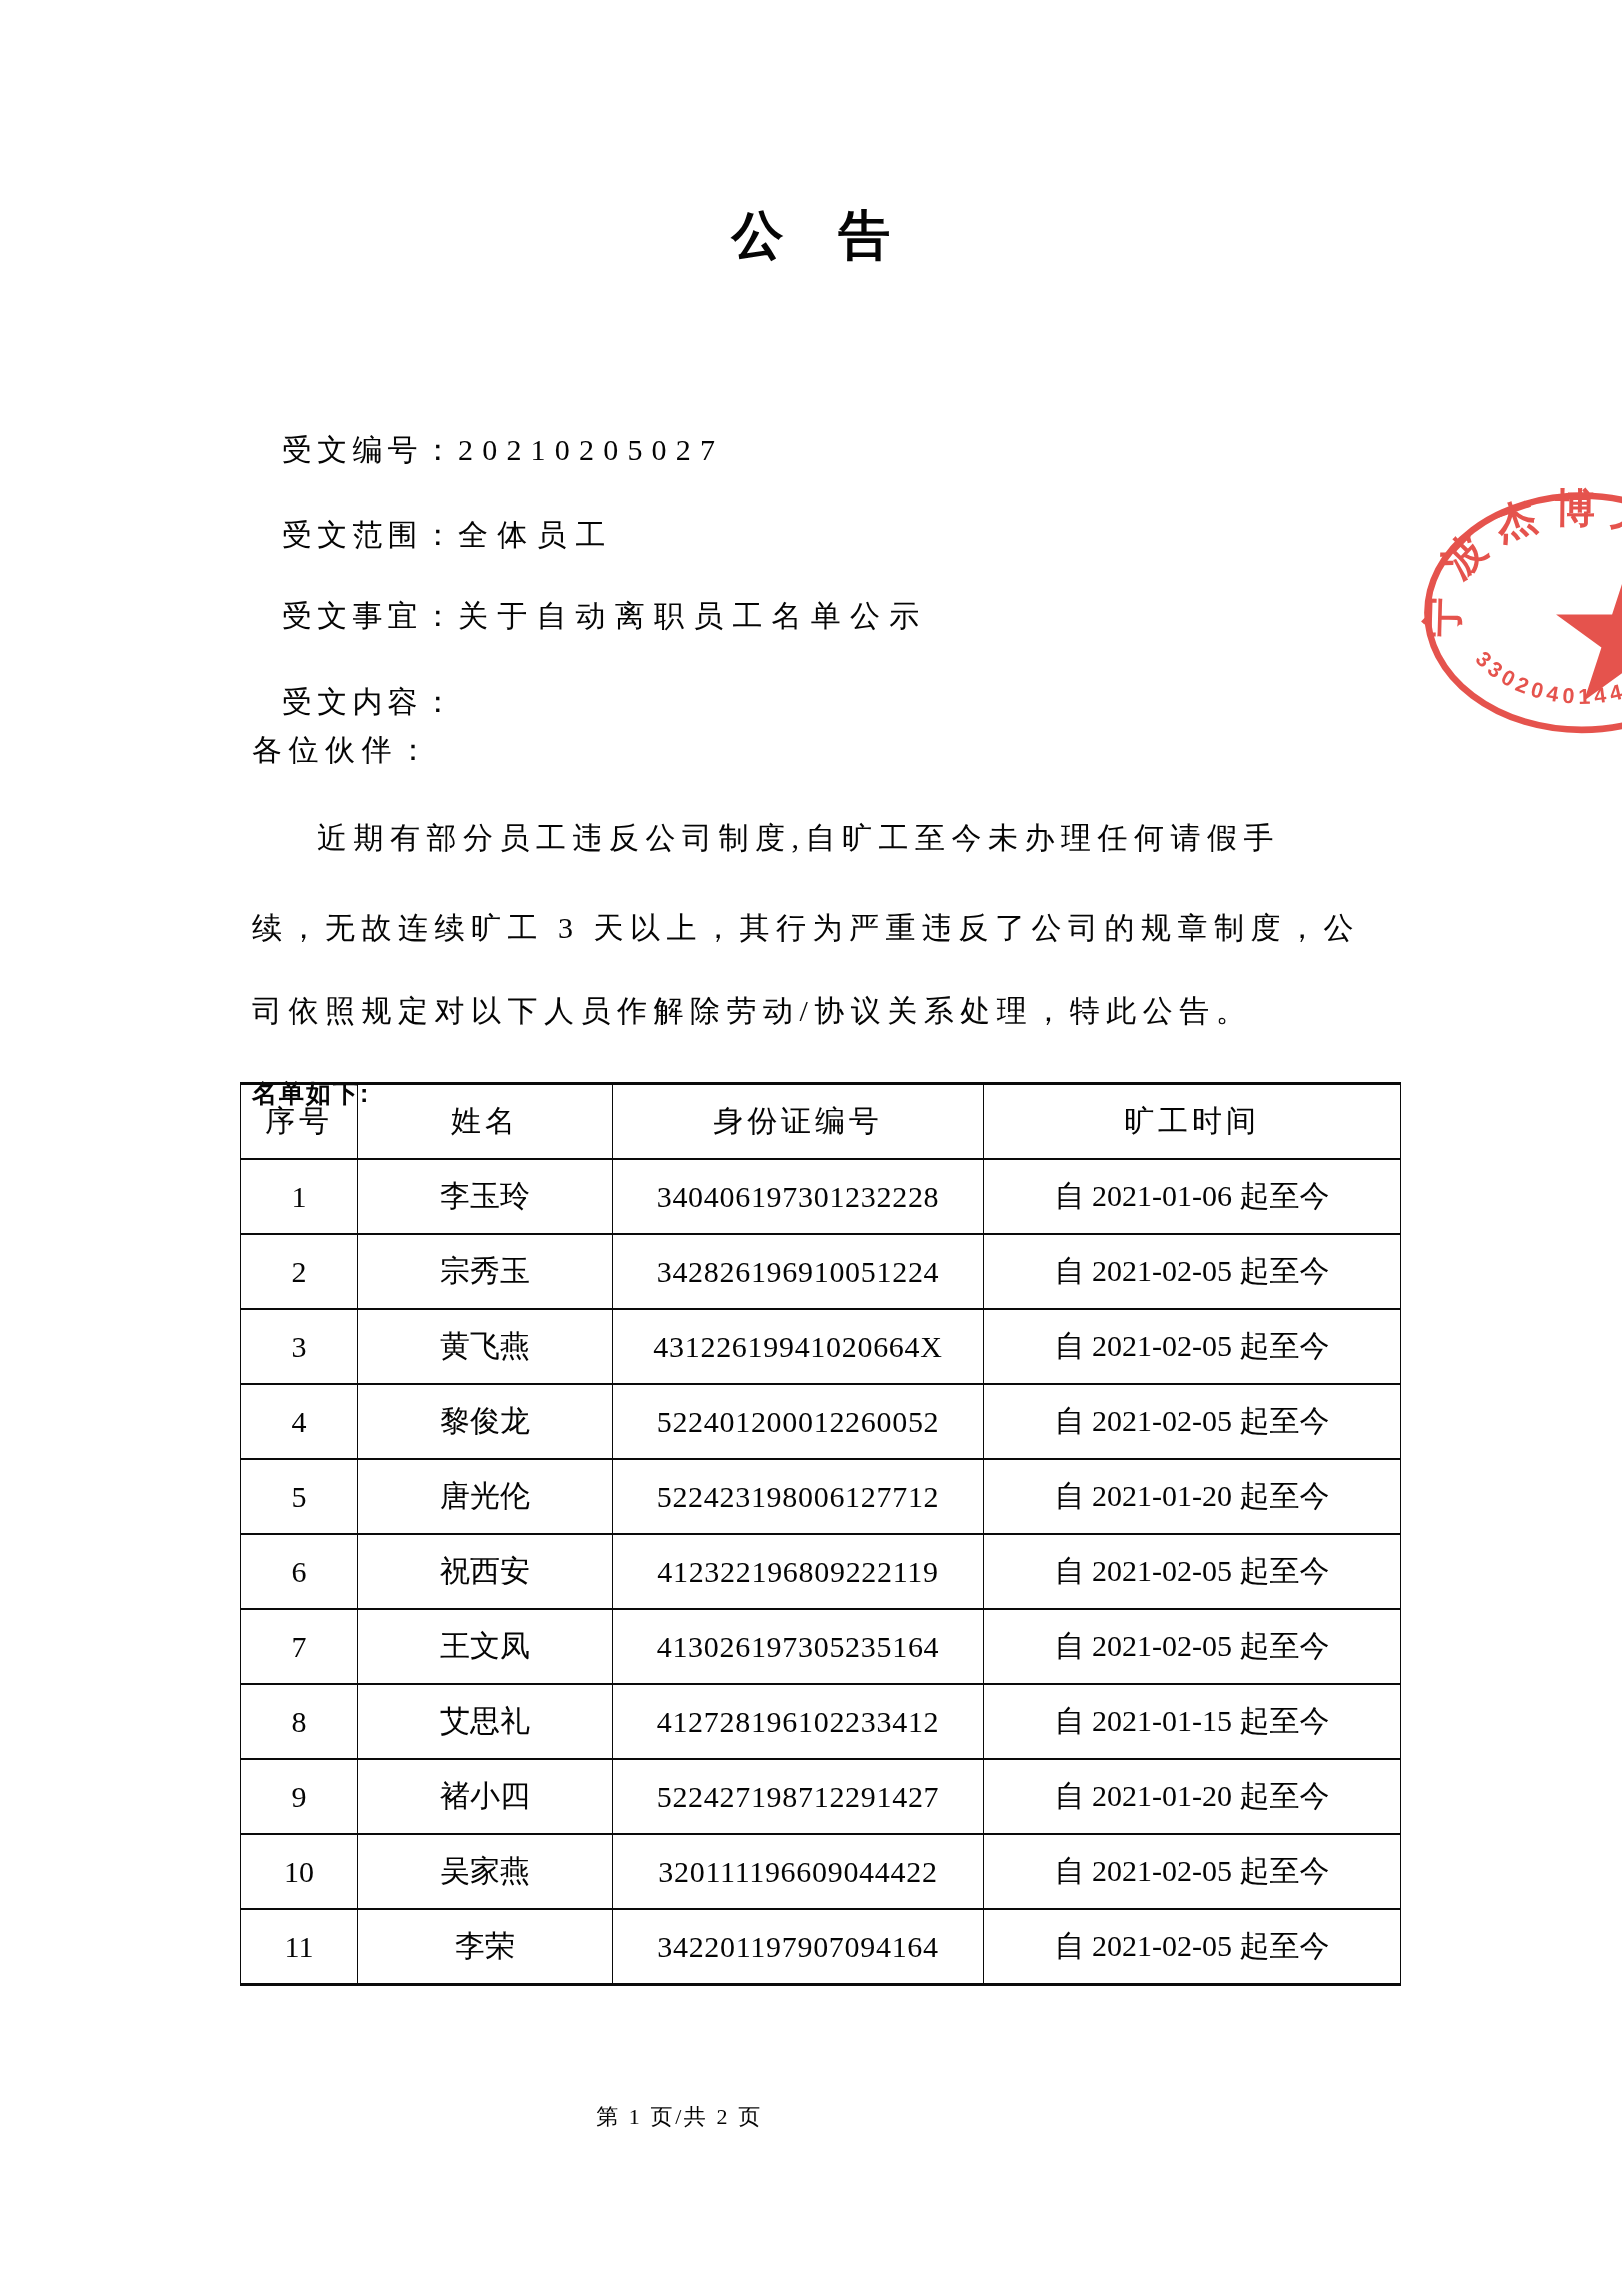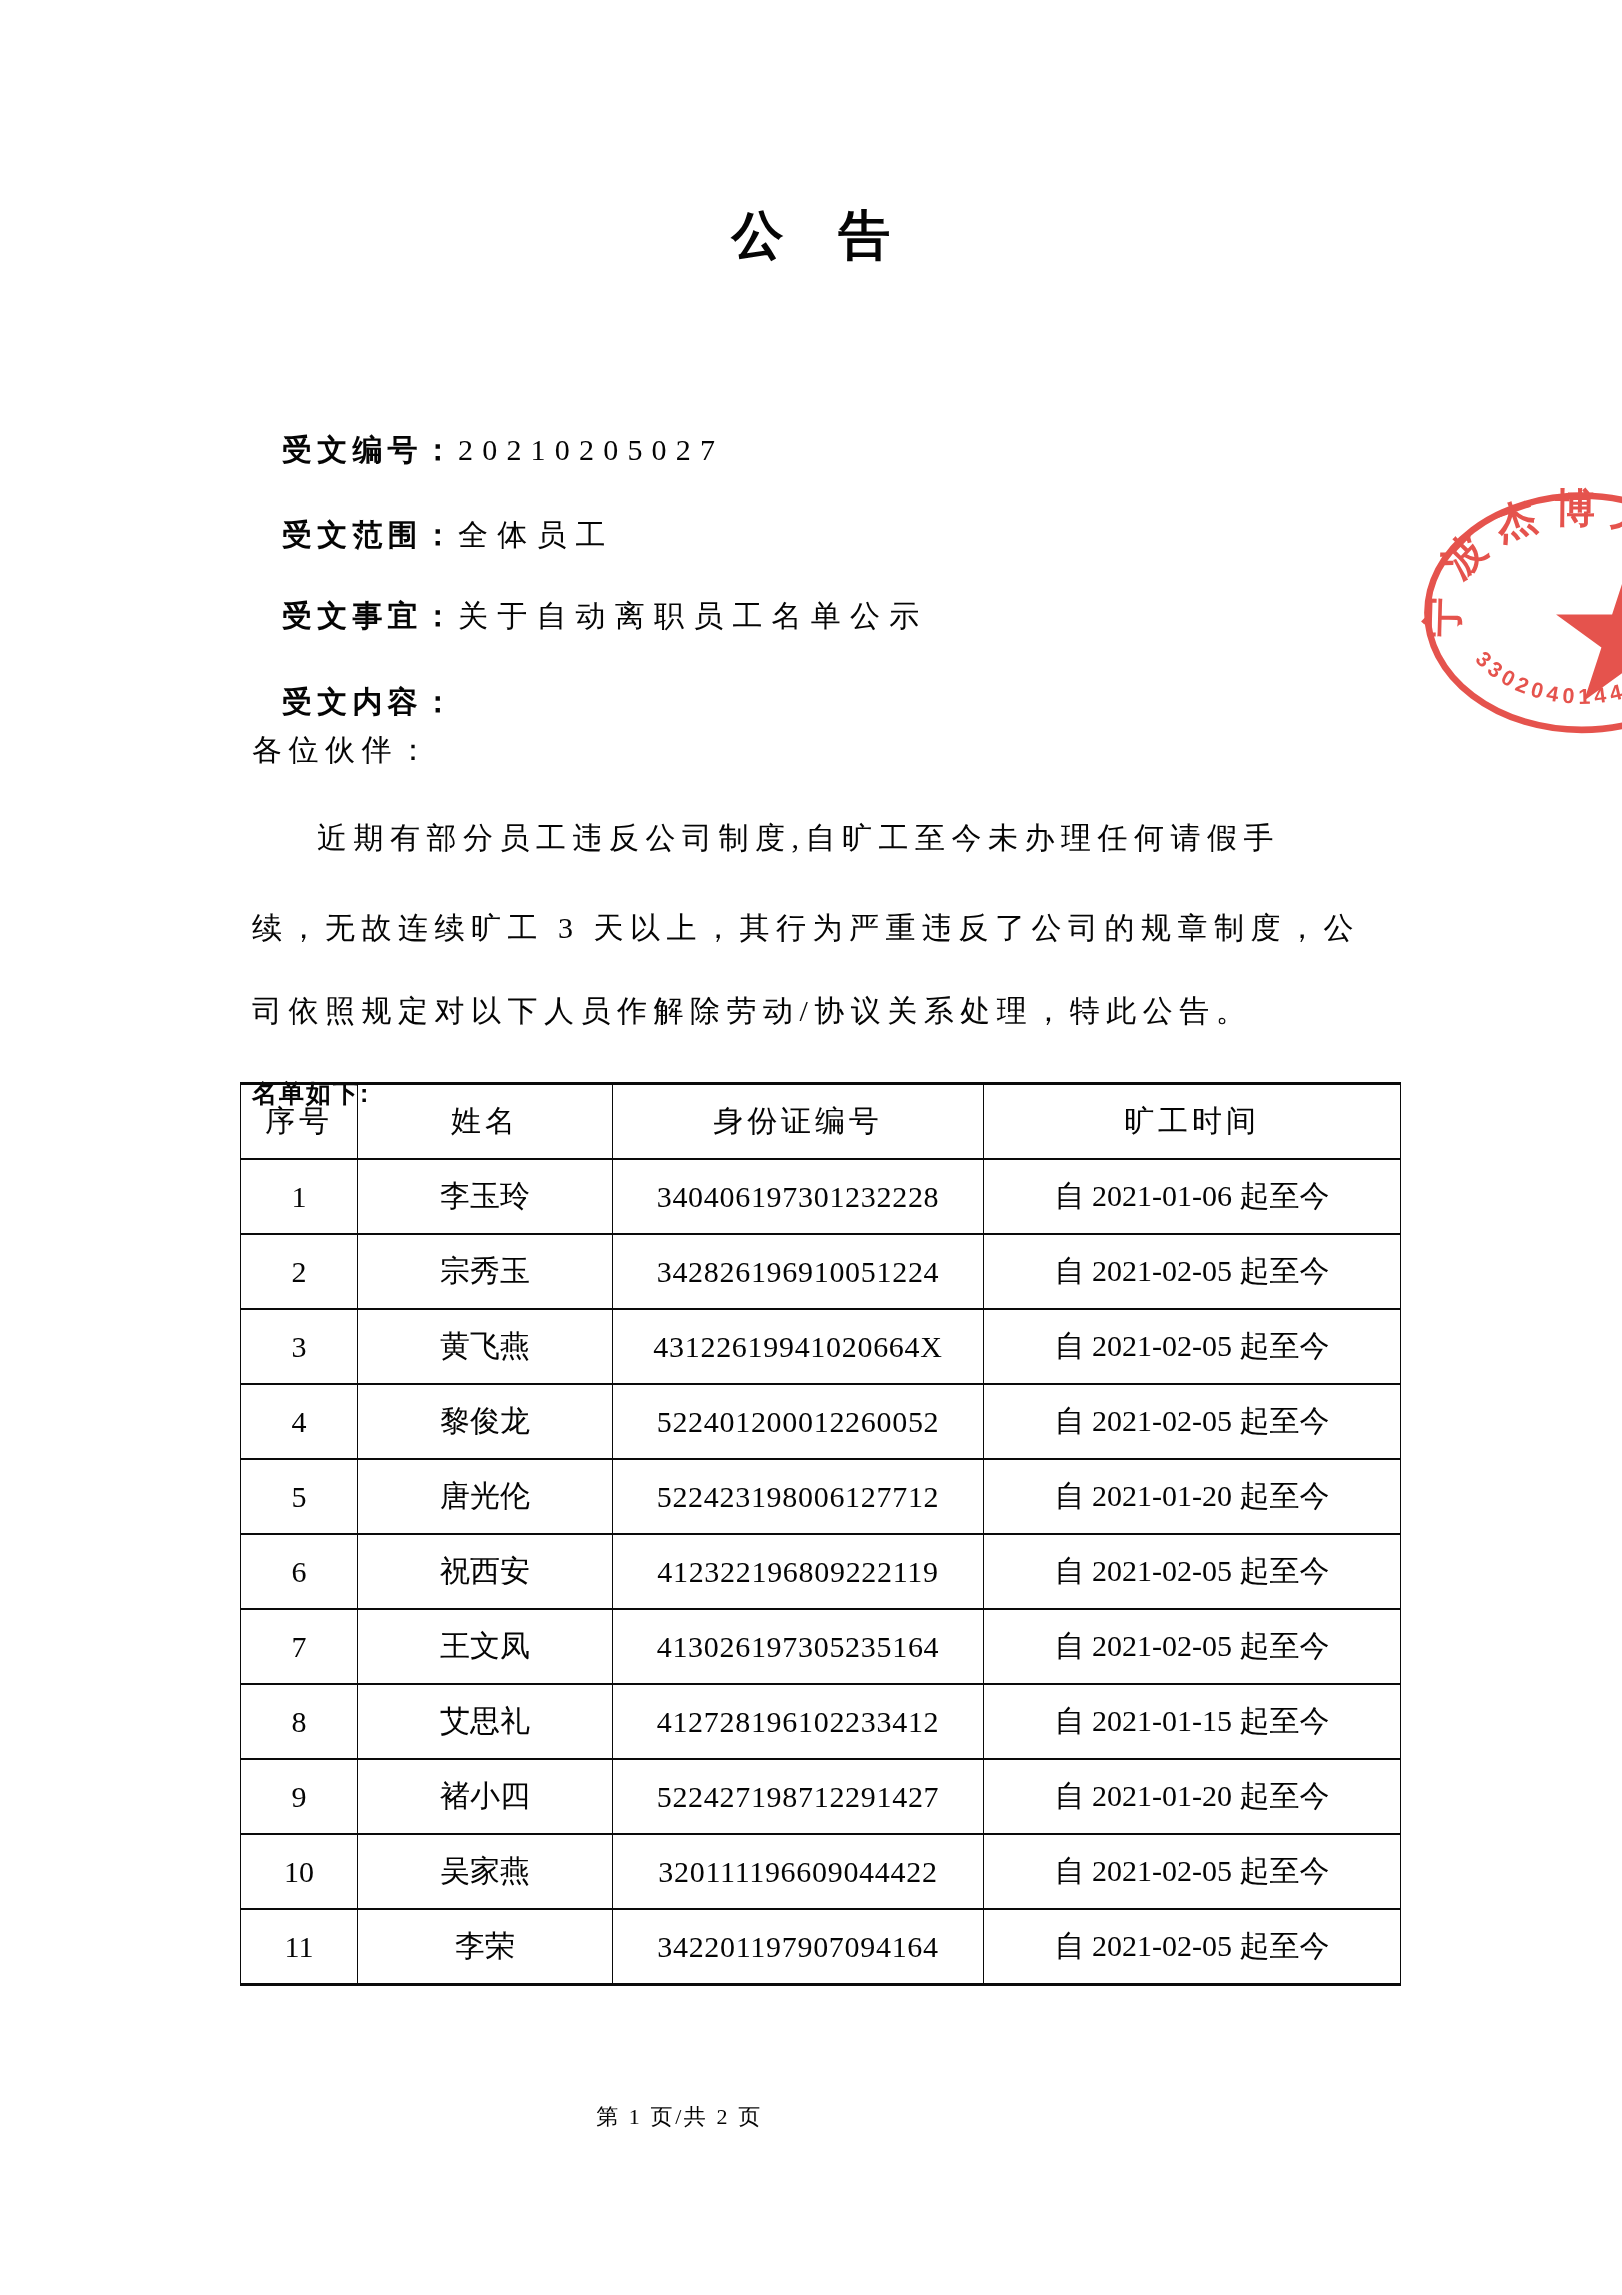--- a/index.html
+++ b/index.html
@@ -21,21 +21,21 @@
     line-height: 58px;
     letter-spacing: 1.3px;
     white-space: pre;
   }
 
   .meta-line {
     left: 252px;
     font-size: 30px; line-height: 38px;
     white-space: pre;
   }
-  .meta-label { font-weight: bold; letter-spacing: 5.2px; }
+  .meta-label { font-weight: normal; letter-spacing: 5.2px; }
   .meta-value { font-weight: normal; letter-spacing: 9.2px; }
 
   .greeting {
     left: 252px; top: 731px;
     font-size: 30px; line-height: 38px; letter-spacing: 6.5px; font-family: Liberation Serif, serif;
   }
   .body-line {
     font-size: 30px; line-height: 39px; letter-spacing: 6.5px;
     white-space: pre;
   }

